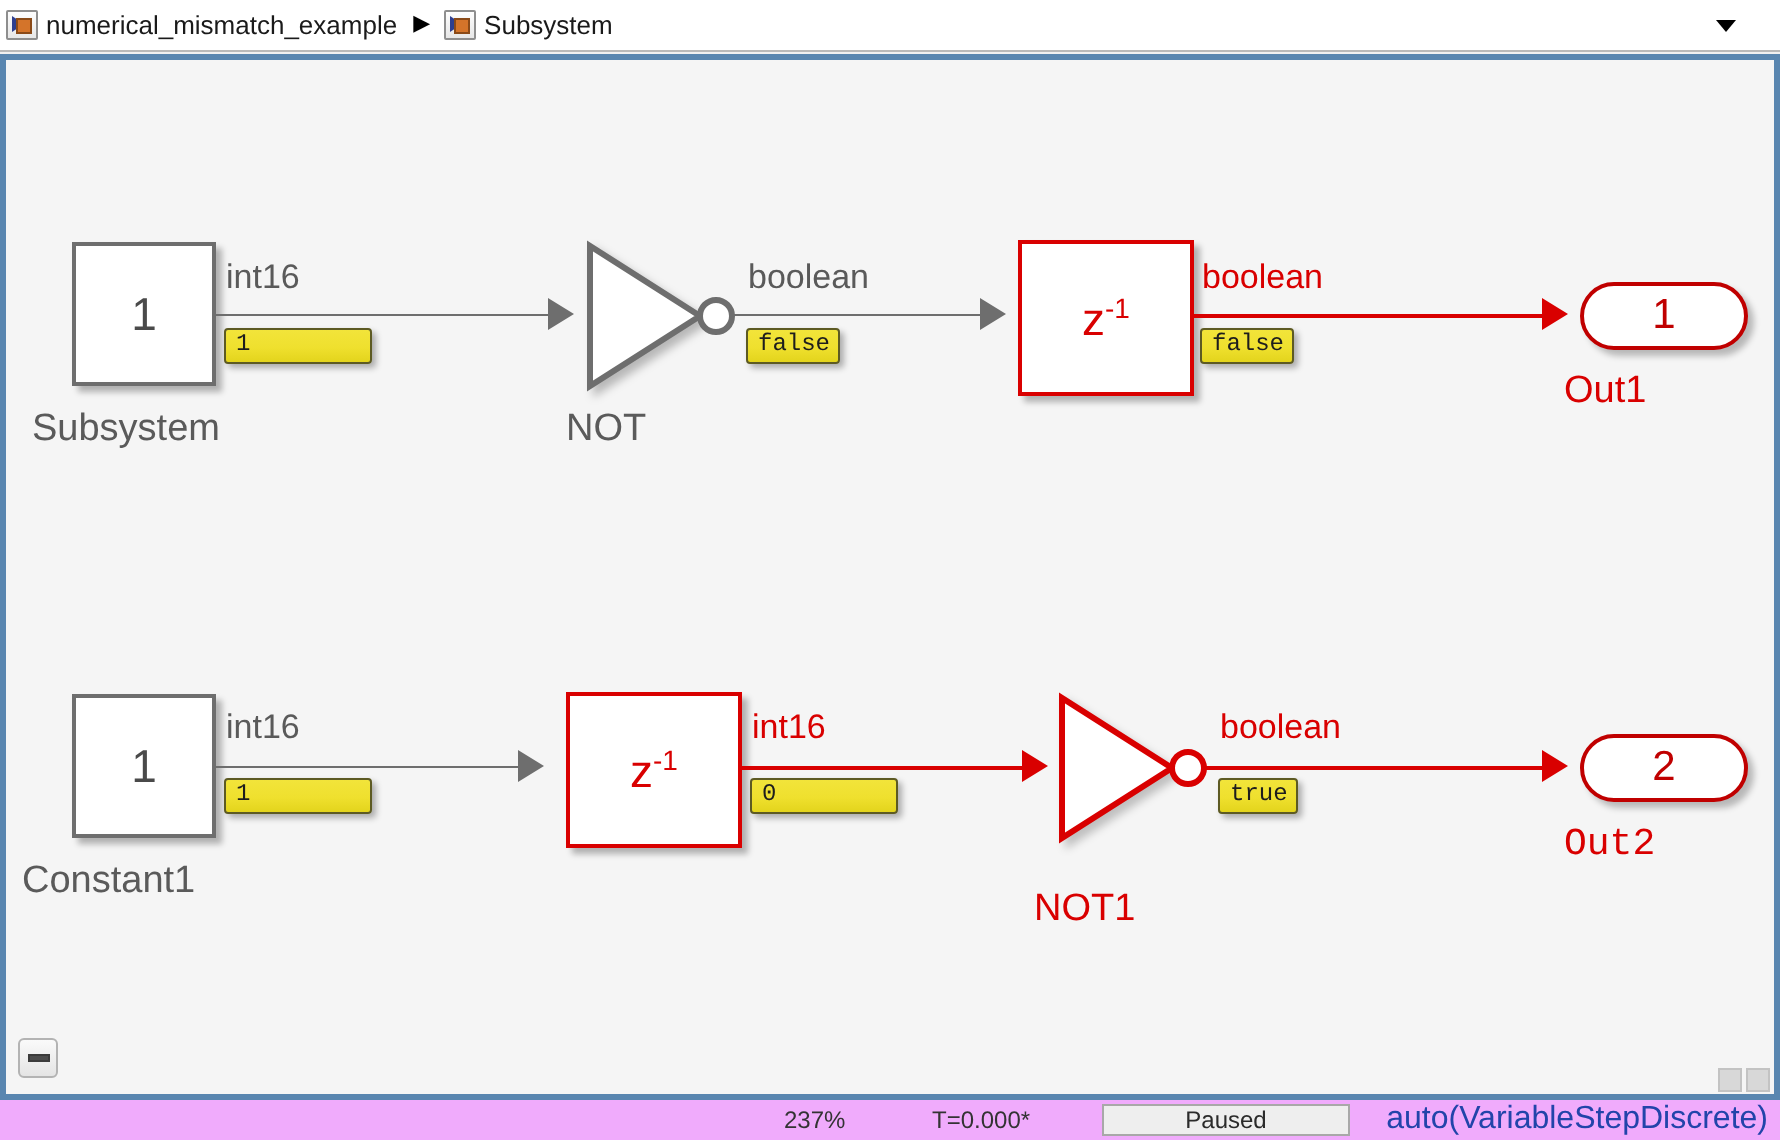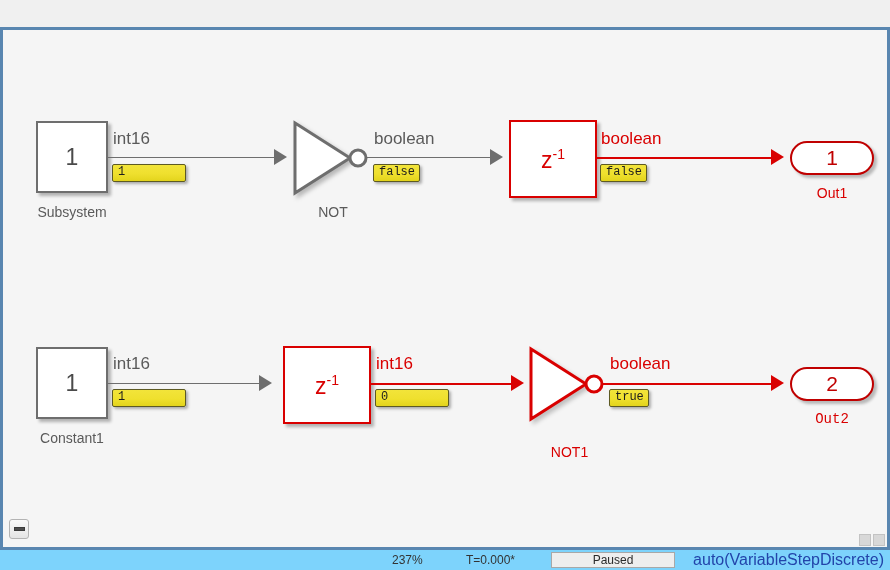--- a/index.html
+++ b/index.html
@@ -99,23 +99,23 @@
 
   .blk-text {
     font-size: 23px; color: #4a4a4a;
     line-height: 1;
     user-select: none;
   }
   .blk-text.red { color: #d90000; }
 
   .blk-name {
     position: absolute;
-    font-size: 14px; color: #5a5a5a;
+    font-size: 19px; color: #5a5a5a;
     white-space: nowrap;
-    text-align: center;
+    text-align: left;
   }
   .blk-name.red { color: #d90000; }
 
   
   .sig-label {
     position: absolute;
     font-size: 17px; color: #5a5a5a;
     white-space: nowrap;
   }
   .sig-label.red { color: #d90000; }
@@ -194,21 +194,21 @@
     display: flex; gap: 2px;
   }
   #hscroll-nub span {
     flex: 1; background: #d8d8d8; border: 1px solid #c3c3c3;
   }
 
   
   #status-bar {
     position: absolute;
     left: 0; bottom: 0; width: 890px; height: 20px;
-    background: #7dd3fc;
+    background: #f0abfc;
     display: flex; align-items: center;
     font-size: 12px; color: #333; text-align: right;
   }
   #status-zoom { position: absolute; left: 392px; }
   #status-time { position: absolute; left: 466px; }
   #status-state {
     position: absolute; left: 551px;
     width: 124px; height: 16px;
     border: 1px solid #a8a8a8;
     background: #eeeeee;
@@ -219,20 +219,34 @@
   #status-solver {
     position: absolute; right: 6px;
     color: #2244aa; font-size: 16px;
   }
 </style>
 </head>
 <body>
 
 <div id="app">
 
+  <div id="breadcrumb-bar">
+    <div class="bc-item">
+      <span class="sl-icon"></span>
+      <span class="bc-label">numerical_mismatch_example</span>
+    </div>
+    <span class="bc-sep">▶</span>
+    <div class="bc-item">
+      <span class="sl-icon"></span>
+      <span class="bc-label">Subsystem</span>
+    </div>
+    <div id="breadcrumb-dropdown">
+      <span class="caret"></span>
+    </div>
+  </div>
 
   <div id="canvas-frame">
     <div id="canvas">
 
       <div class="rect-block blk" style="left:33px; top:91px; width:72px; height:72px;">
         <span class="blk-text">1</span>
       </div>
       <div class="blk-name" style="left:13px; top:174px; width:112px;">Subsystem</div>
       <div class="sig-label" style="left:110px; top:99px;">int16</div>
       <div class="badge w-mid" style="left:109px; top:134px;">1</div>

